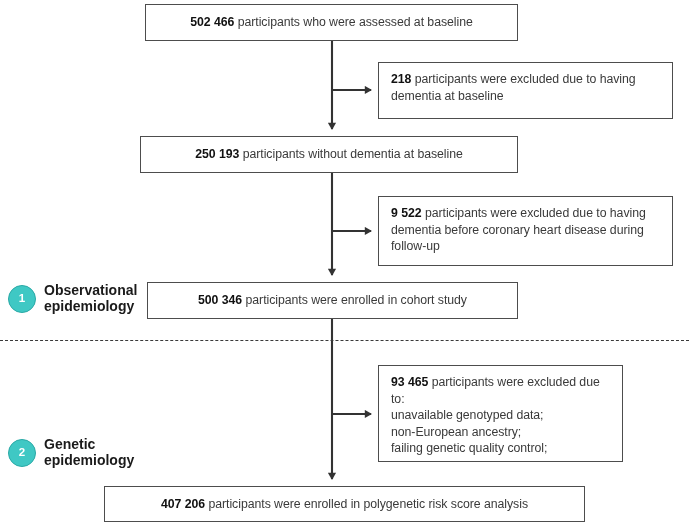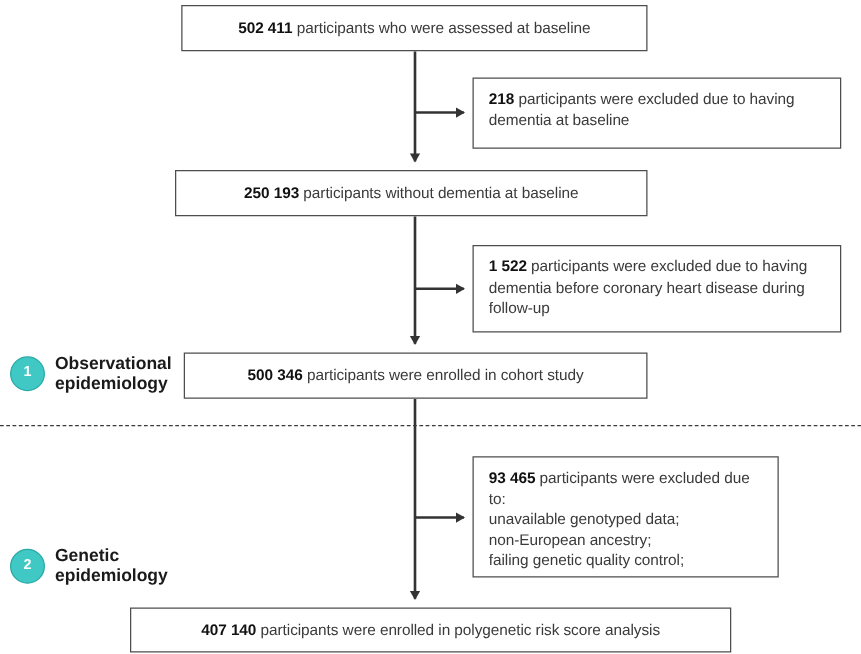--- a/index.html
+++ b/index.html
@@ -142,49 +142,49 @@
     <line x1="332" y1="231" x2="371" y2="231" stroke="#333333" stroke-width="2.1" marker-end="url(#arrowRight)"></line>
 
     <line x1="332" y1="319" x2="332" y2="479" stroke="#333333" stroke-width="2.1" marker-end="url(#arrowDown)"></line>
 
     <line x1="332" y1="414" x2="371" y2="414" stroke="#333333" stroke-width="2.1" marker-end="url(#arrowRight)"></line>
   </svg>
 
   <div id="divider"></div>
 
   <div class="node main" id="node-assessed">
-    <div class="txt"><b>502 411</b><span> participants who were assessed at baseline</span></div>
+    <div class="txt"><b>502 466</b><span> participants who were assessed at baseline</span></div>
   </div>
 
   <div class="node excl" id="node-excl-dementia">
     <div class="txt"><b>218</b><span> participants were excluded due to having dementia at baseline</span></div>
   </div>
 
   <div class="node main" id="node-nodementia">
     <div class="txt"><b>250 193</b><span> participants without dementia at baseline</span></div>
   </div>
 
   <div class="node excl" id="node-excl-chd">
-    <div class="txt"><b>1 522</b><span> participants were excluded due to having dementia before coronary heart disease during follow-up</span></div>
+    <div class="txt"><b>9 522</b><span> participants were excluded due to having dementia before coronary heart disease during follow-up</span></div>
   </div>
 
   <div class="node main" id="node-cohort">
     <div class="txt"><b>500 346</b><span> participants were enrolled in cohort study</span></div>
   </div>
 
   <div class="node excl" id="node-excl-genetic">
     <div class="txt"><b>93 465</b><span> participants were excluded due to:</span><br>
       <span>unavailable genotyped data;</span><br>
       <span>non-European ancestry;</span><br>
       <span>failing genetic quality control;</span><br>
     </div>
   </div>
 
   <div class="node main" id="node-prs">
-    <div class="txt"><b>407 140</b><span> participants were enrolled in polygenetic risk score analysis</span></div>
+    <div class="txt"><b>407 206</b><span> participants were enrolled in polygenetic risk score analysis</span></div>
   </div>
 
   <div class="stage" id="stage-observational">
     <div class="badge">1</div>
     <div class="stage-label">Observational
 epidemiology</div>
   </div>
 
   <div class="stage" id="stage-genetic">
     <div class="badge">2</div>

